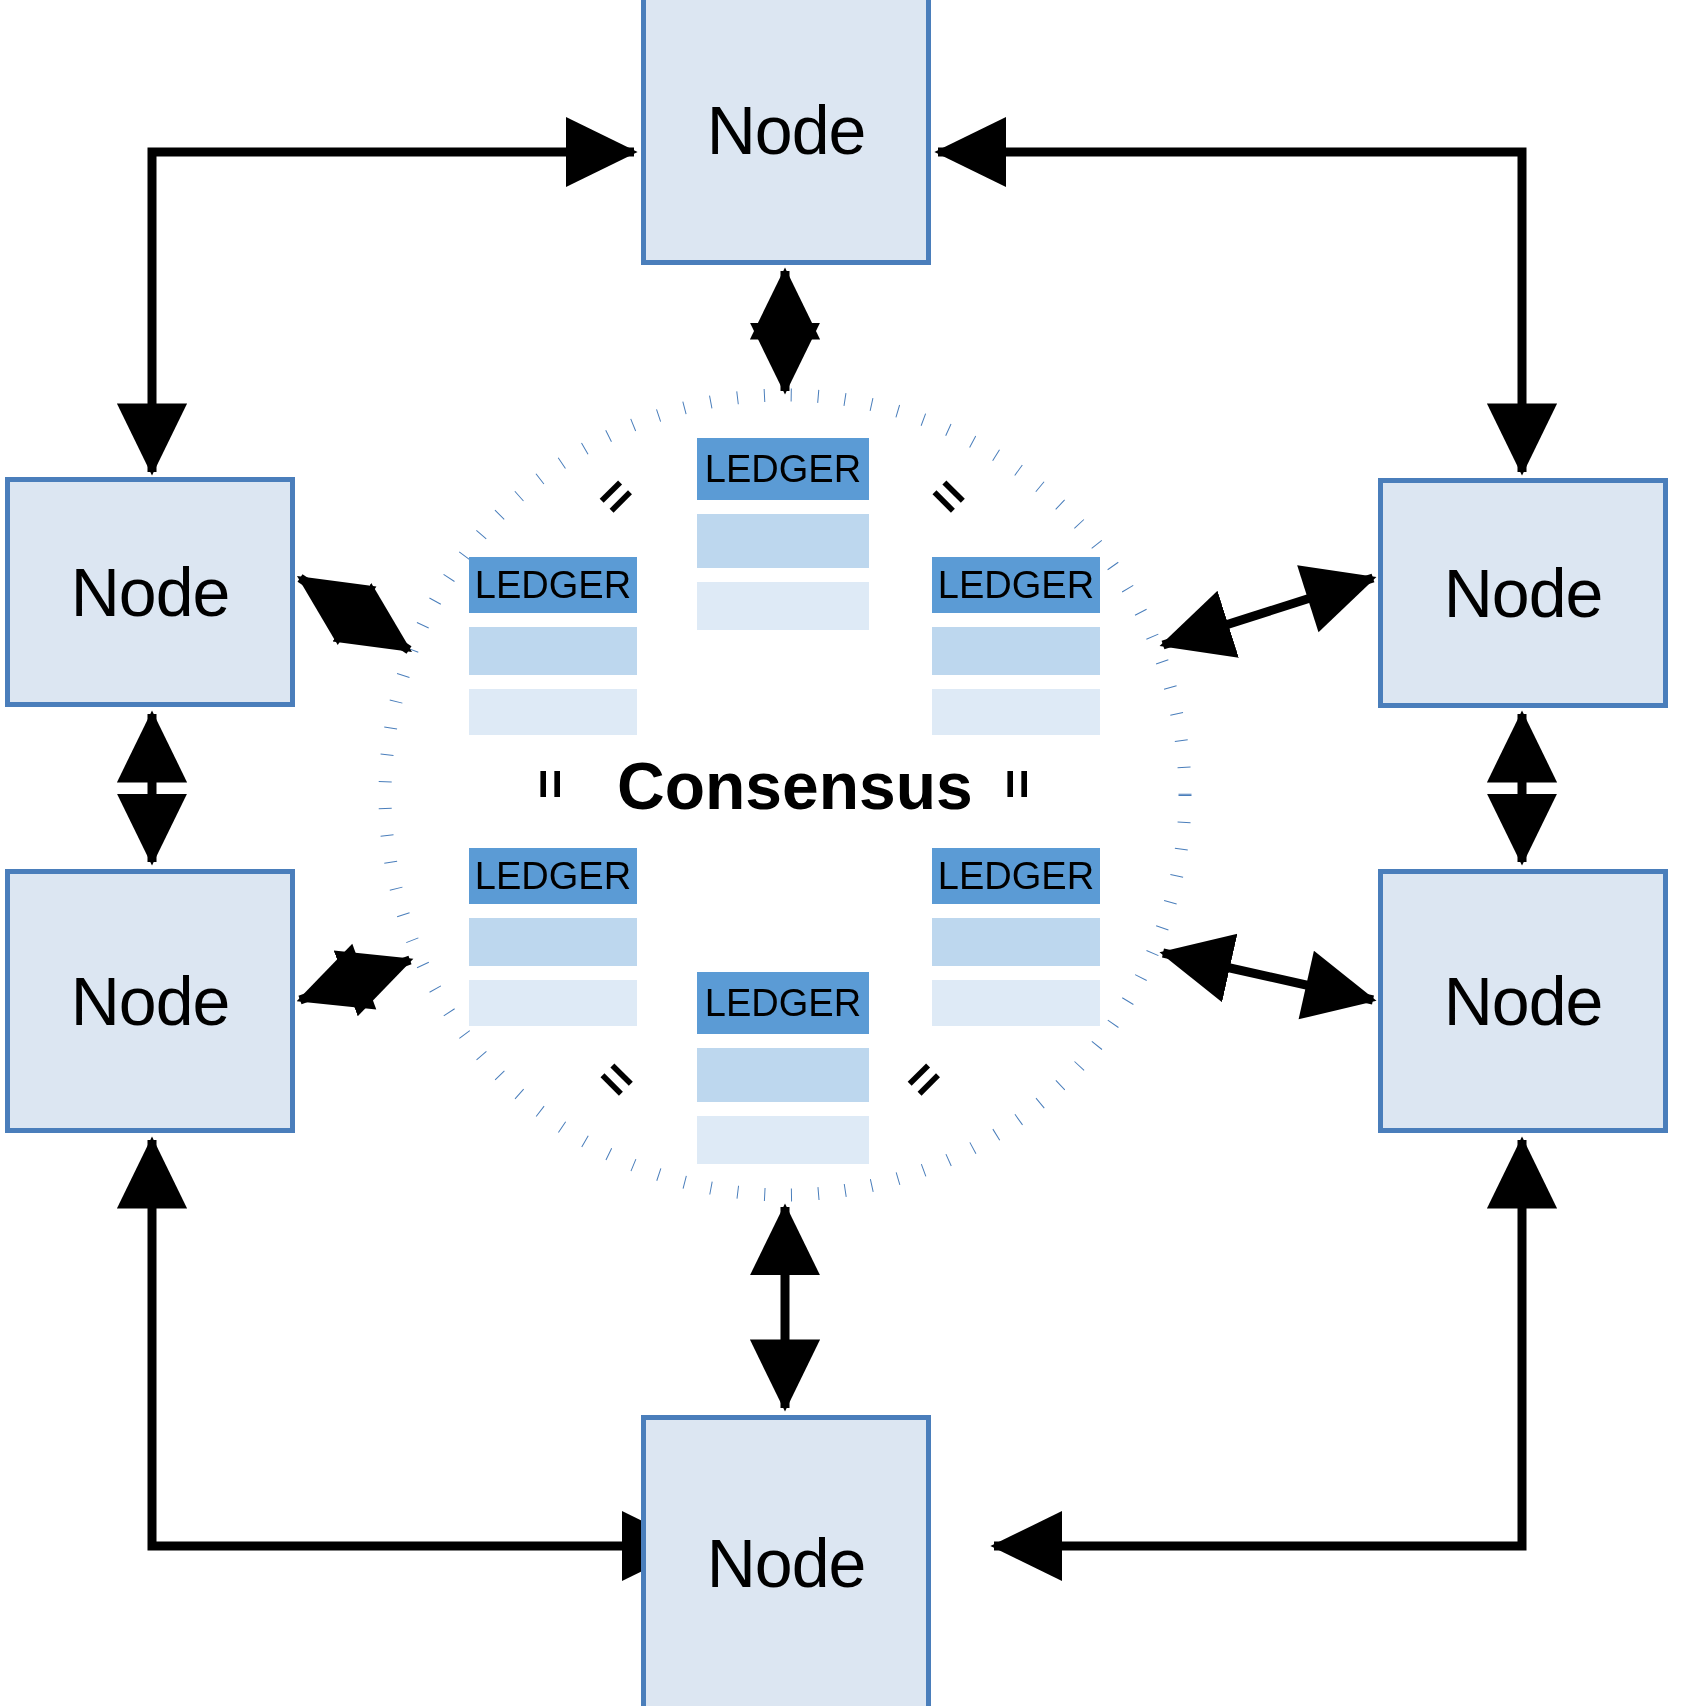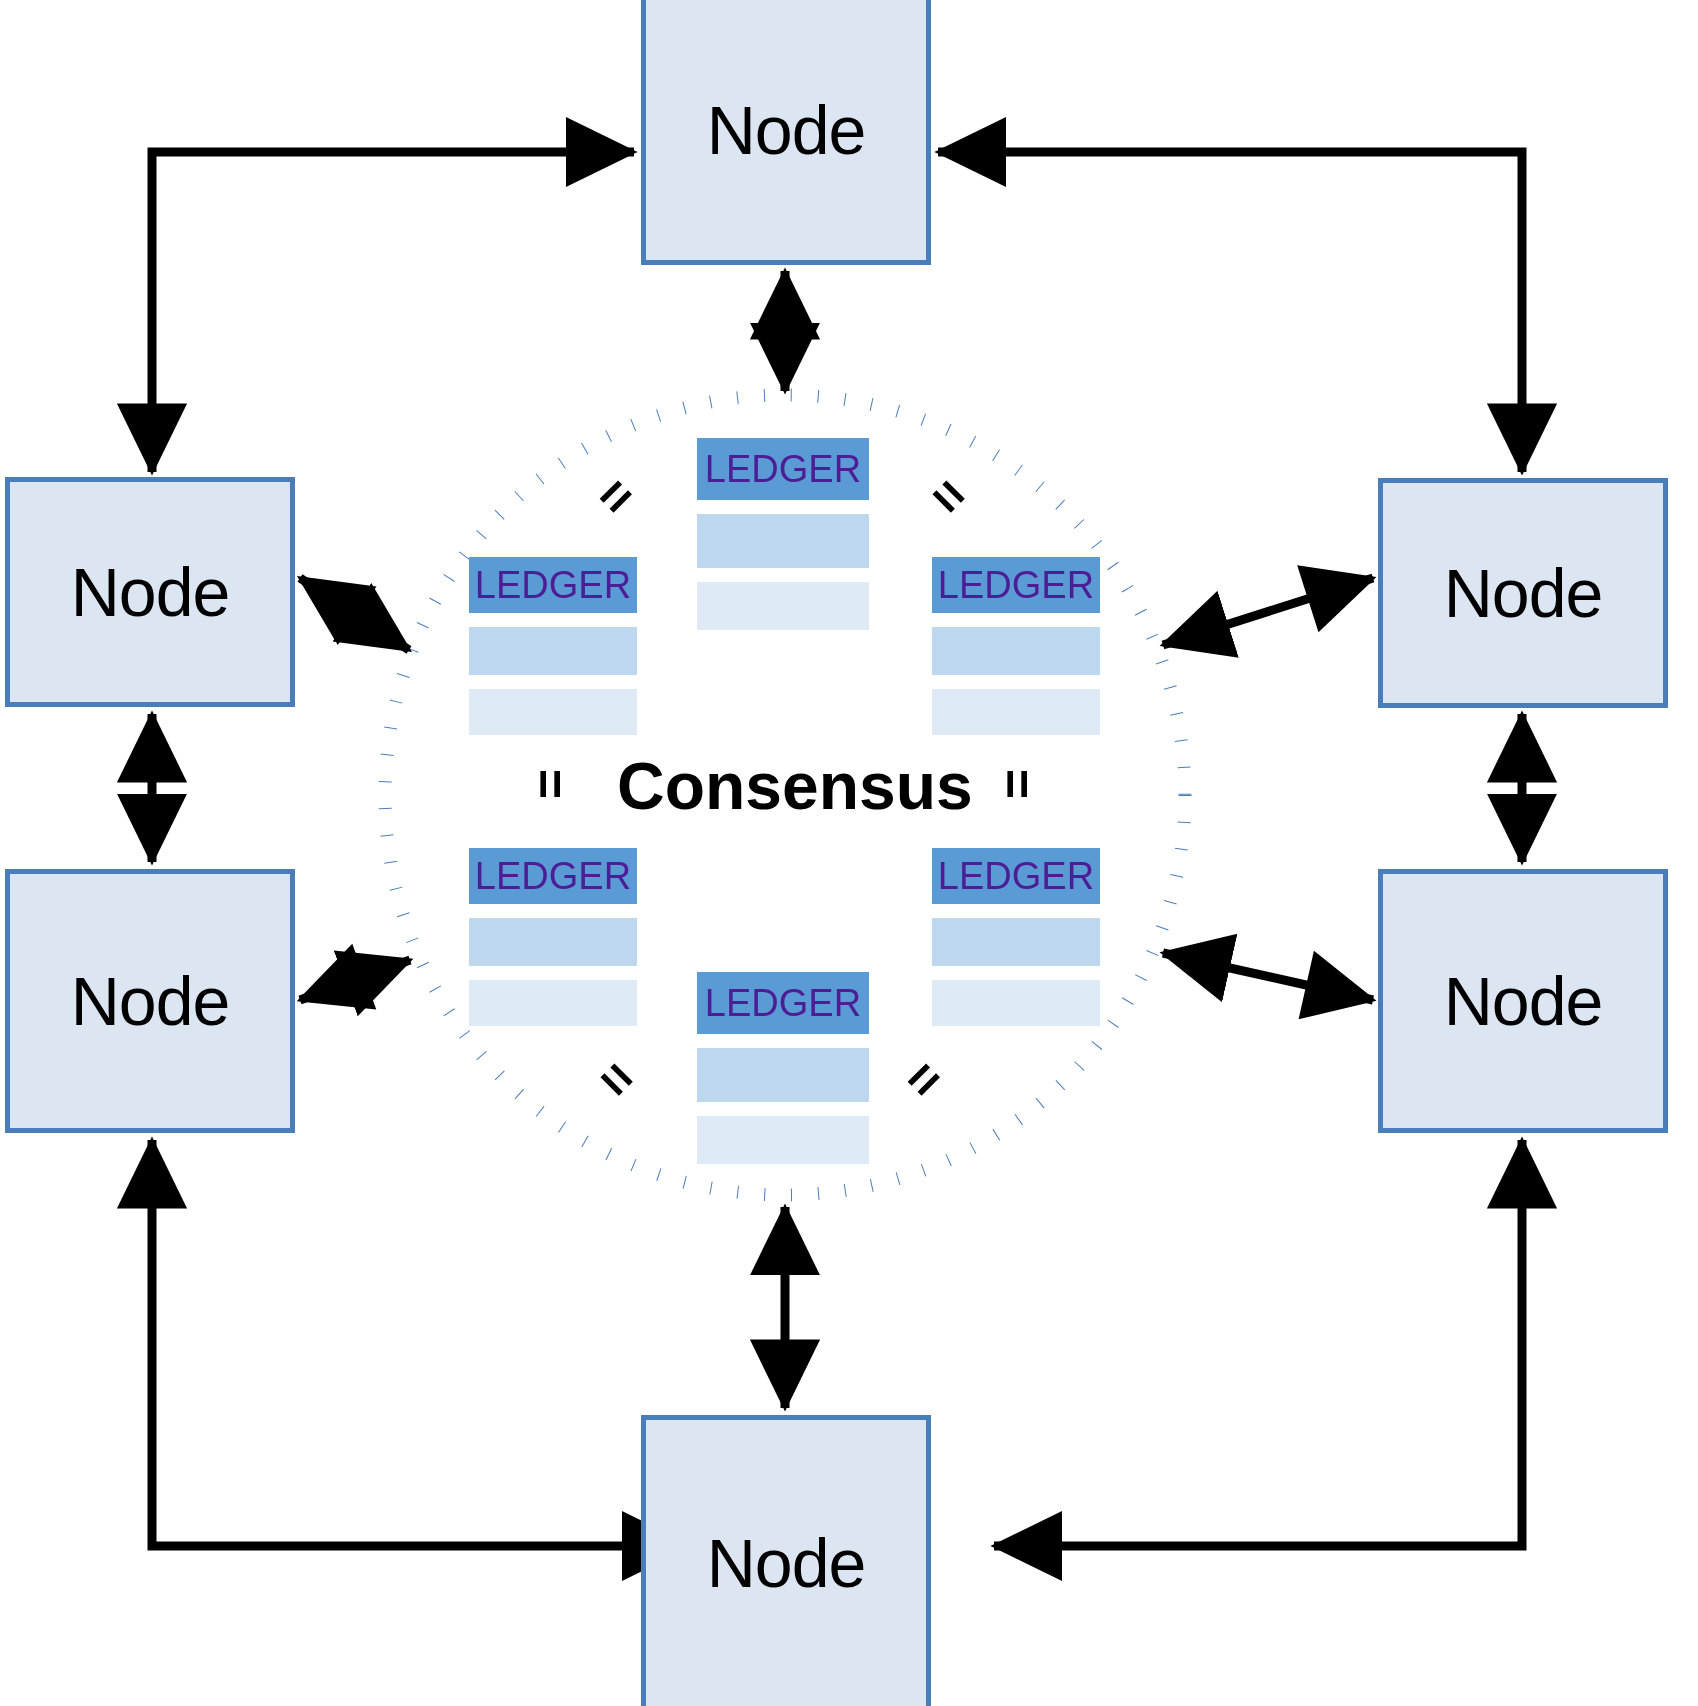--- a/index.html
+++ b/index.html
@@ -33,21 +33,21 @@
     color: #000000;
     letter-spacing: -1px;
     line-height: 1;
   }
   .ledger-card {
     position: absolute;
     box-sizing: border-box;
   }
   .ledger-head {
     background: #5b9bd5;
-    color: #4c1d95;
+    color: #000000;
     font-family: "Liberation Sans", sans-serif;
     font-size: 38px;
     font-weight: normal;
     display: flex;
     align-items: center;
     justify-content: center;
     line-height: 1;
     box-sizing: border-box;
   }
   .ledger-row-a {

